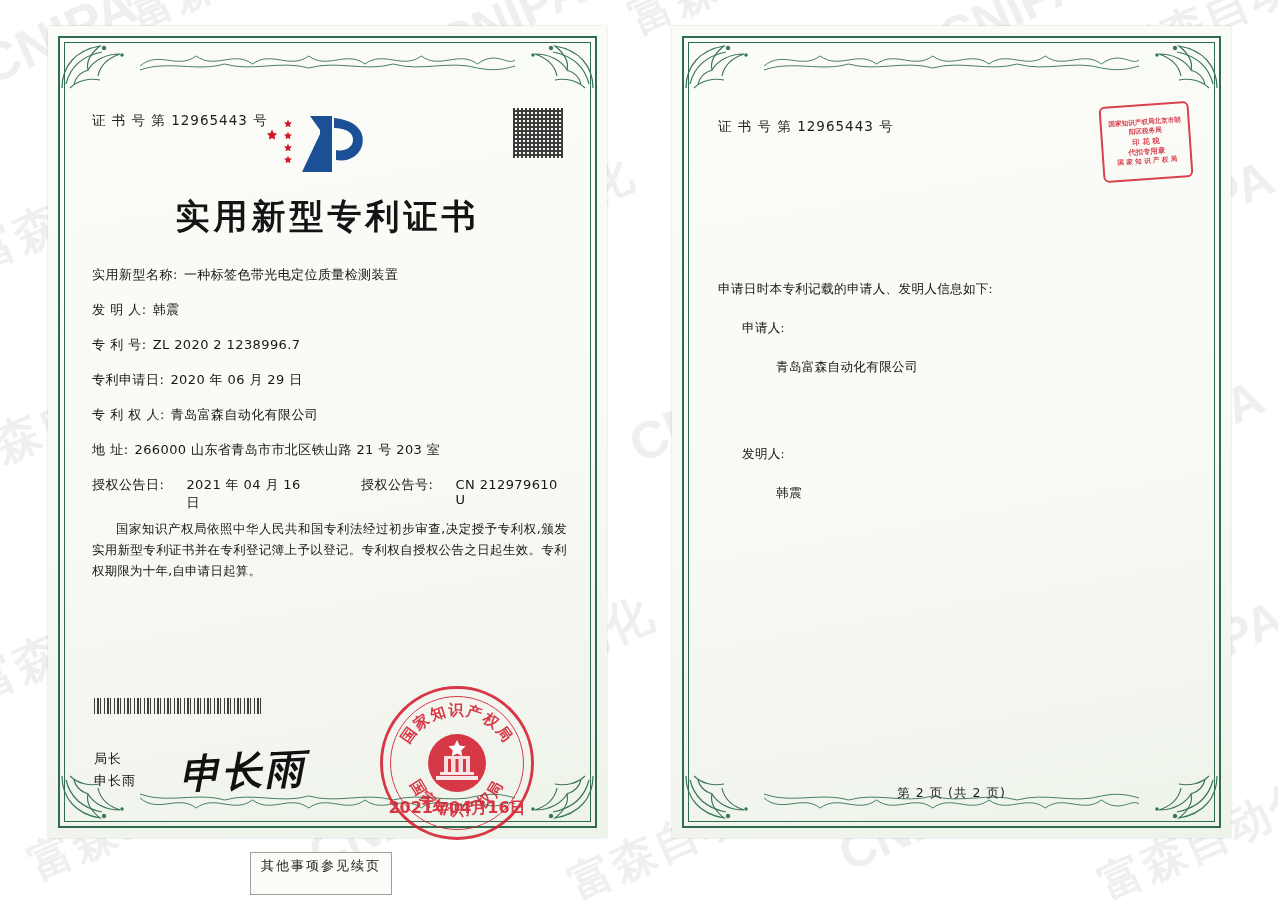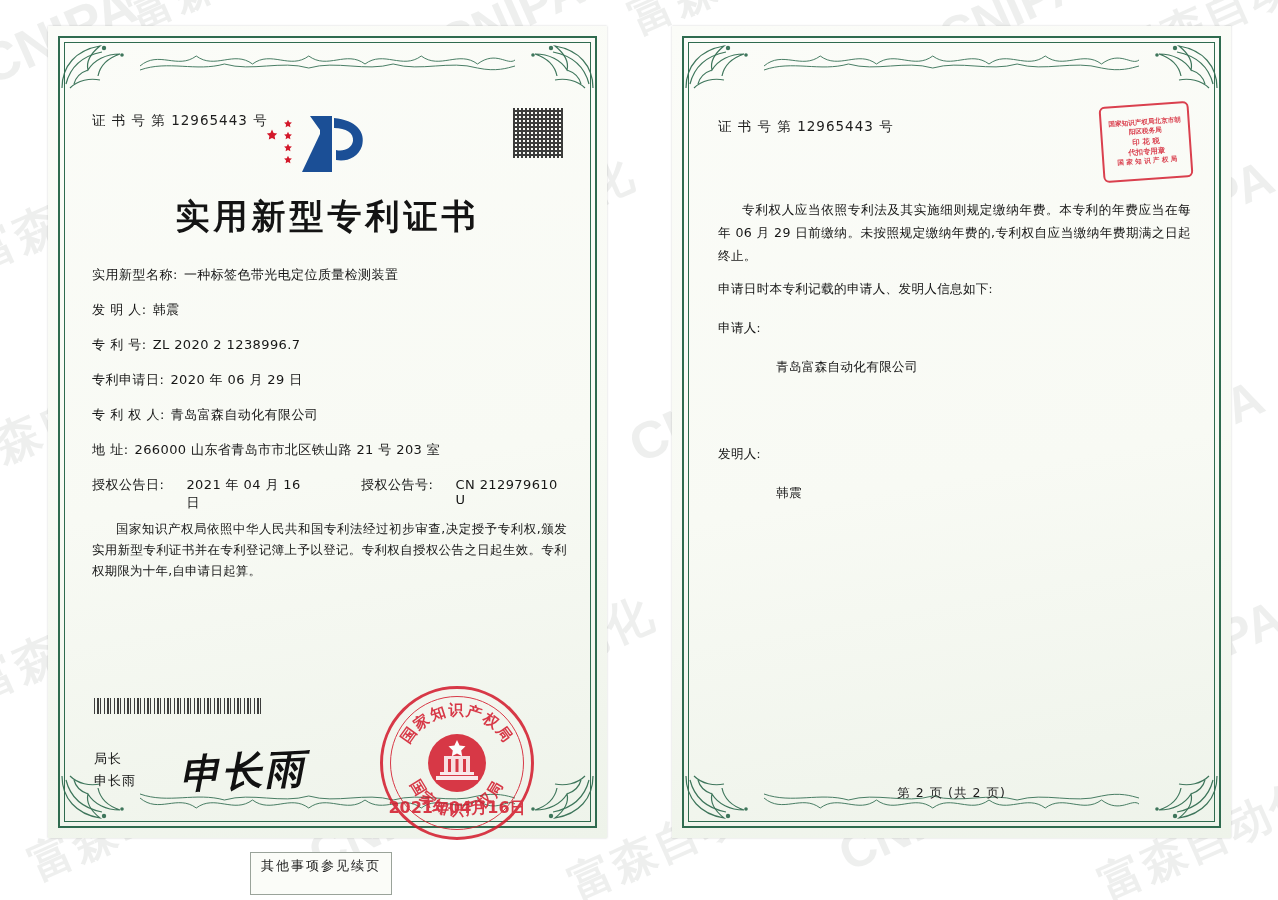--- a/index.html
+++ b/index.html
@@ -294,21 +294,21 @@
     font-family: "DejaVu Sans", sans-serif;
     font-size: 12.6px;
     line-height: 23px;
     color: #151515;
     text-align: justify;
     letter-spacing: 0.3px;
   }
   #r-para1 { top: 172px; }
   #r-block  { top: 252px; }
   .r-line { font-family: Liberation Serif, serif; font-size: 12.6px; color:#151515; letter-spacing:.3px;}
-  .r-key { margin-top: 16px; }
+  .r-key { margin-top: 16px; margin-left: 24px; }
   .r-val { margin-left: 58px; margin-top: 16px; }
   .r-val2 { margin-left: 58px; margin-top: 16px; }
   .r-gap { height: 48px; }
 
   
   .bottom-note {
     position: absolute;
     left: 250px;
     top: 852px;
     border: 1px solid #9aa39a;
@@ -587,23 +587,20 @@
 
     <div class="stamp-sq">
       <div class="lines">
         <div class="top">国家知识产权局北京市朝阳区税务局</div>
         <div>印 花 税</div>
         <div>代扣专用章</div>
         <div class="top">国 家 知 识 产 权 局</div>
       </div>
     </div>
 
-    <div class="r-para" id="r-para1">
-      <span class="indent">专利权人应当依照专利法及其实施细则规定缴纳年费。本专利的年费应当在每年 06 月 29 日前缴纳。未按照规定缴纳年费的,专利权自应当缴纳年费期满之日起终止。</span>
-    </div>
 
     <div class="r-para" id="r-block">
       <div class="r-line">申请日时本专利记载的申请人、发明人信息如下:</div>
       <div class="r-line r-key">申请人:</div>
       <div class="r-line r-val">青岛富森自动化有限公司</div>
       <div class="r-gap"></div>
       <div class="r-line r-key">发明人:</div>
       <div class="r-line r-val2">韩震</div>
     </div>
 

